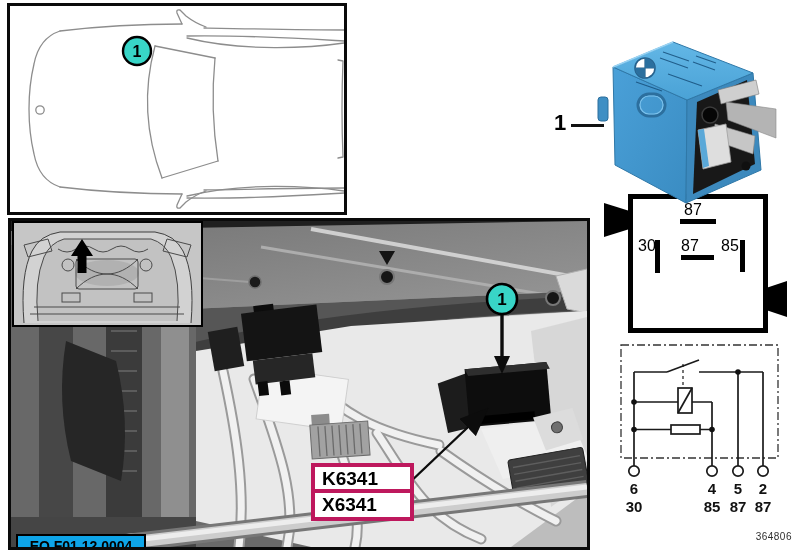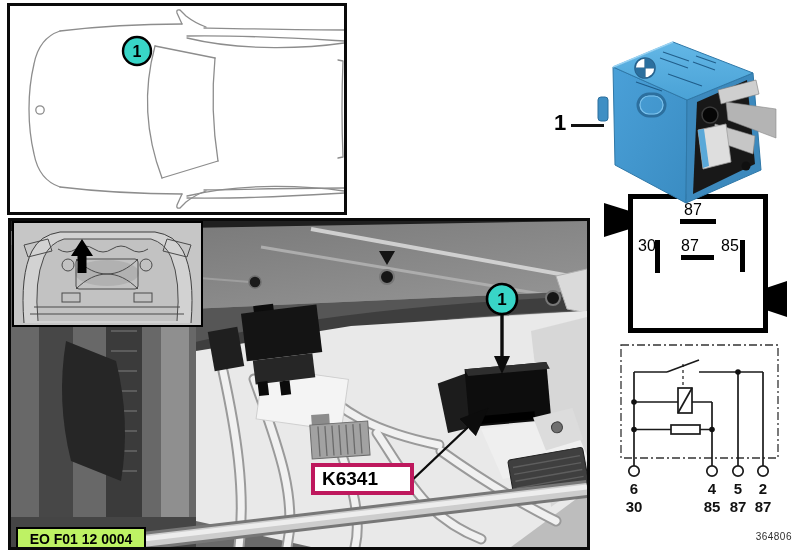--- a/index.html
+++ b/index.html
@@ -10,21 +10,21 @@
   #photo-panel{left:8px;top:218px;width:576px;height:326px;background:#bdbdbd;overflow:hidden;}
   #inset{position:absolute;left:1px;top:0px;width:187px;height:102px;background:#c6c6c6;
          border:2px solid #000;z-index:4;}
   .abs{position:absolute;}
   
   .photo-label{position:absolute;background:#fff;border:4px solid #be185d;z-index:6;
                font-weight:bold;font-size:19px;line-height:24px;padding-left:7px;
                font-family:"Liberation Sans", sans-serif;}
   #label-k{left:300px;top:242px;width:88px;height:24px;}
   #label-x{left:300px;top:268px;width:88px;height:24px;}
-  #image-code{position:absolute;left:5px;top:306px;width:126px;height:20px;background:#bef264;
+  #image-code{position:absolute;left:5px;top:313px;width:126px;height:20px;background:#0ea5e9;
               border:2px solid #000;z-index:6;font-size:14px;font-weight:600;text-align:center;
               line-height:20px;}
   
   #relay-callout{position:absolute;left:550px;top:110px;width:60px;height:30px;z-index:2;}
   #relay-callout .num{position:absolute;left:4px;top:0px;font-size:22px;font-weight:bold;}
   #relay-callout .line{position:absolute;left:21px;top:14px;width:33px;height:3px;background:#111;}
   #relay-svg{position:absolute;left:550px;top:12px;z-index:3;}
   
   #pin-box{position:absolute;left:628px;top:194px;width:130px;height:129px;border:5px solid #000;
            background:#fff;z-index:2;}
@@ -202,20 +202,21 @@
         <path d="M44,26 q9,6 18,0 q9,-6 18,0 q9,6 18,0 q9,-6 18,0 q9,6 18,0"></path>
         <path d="M20,84 H166 M16,91 H170"></path>
         <polygon points="10,22 34,16 38,28 14,34"></polygon>
         <polygon points="153,16 177,22 173,34 149,28"></polygon>
       </g>
       <polygon points="68,16 79,33 72.5,33 72.5,50 63.5,50 63.5,33 57,33" fill="#000"></polygon>
     </svg>
   </div>
 
   <div class="photo-label" id="label-k">K6341</div>
+  <div class="photo-label" id="label-x">X6341</div>
   <div id="image-code">EO F01 12 0004</div>
 </div>
 
 <div id="relay-callout">
   <span class="num">1</span>
   <span class="line"></span>
 </div>
 
 <svg id="relay-svg" width="250" height="200" viewBox="0 0 250 200">
   <defs>

